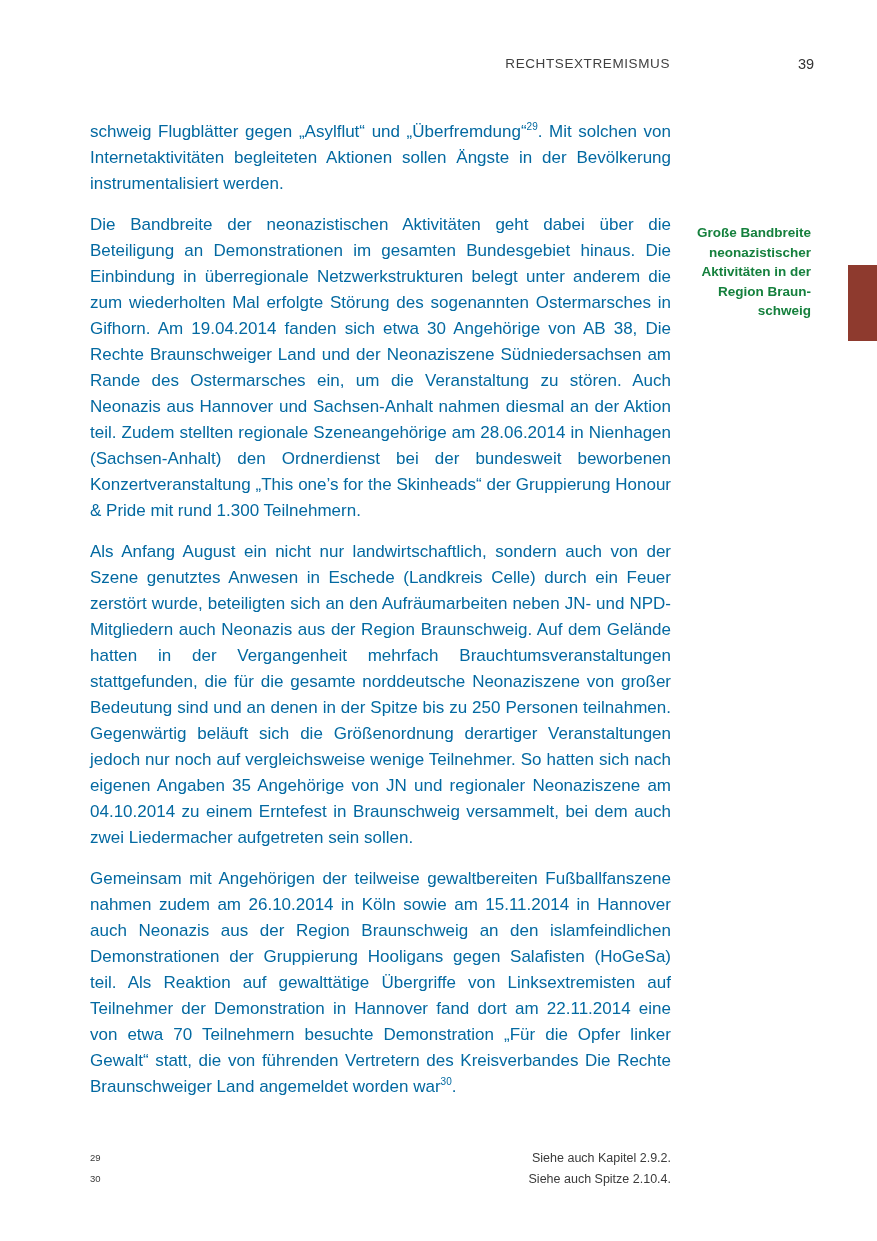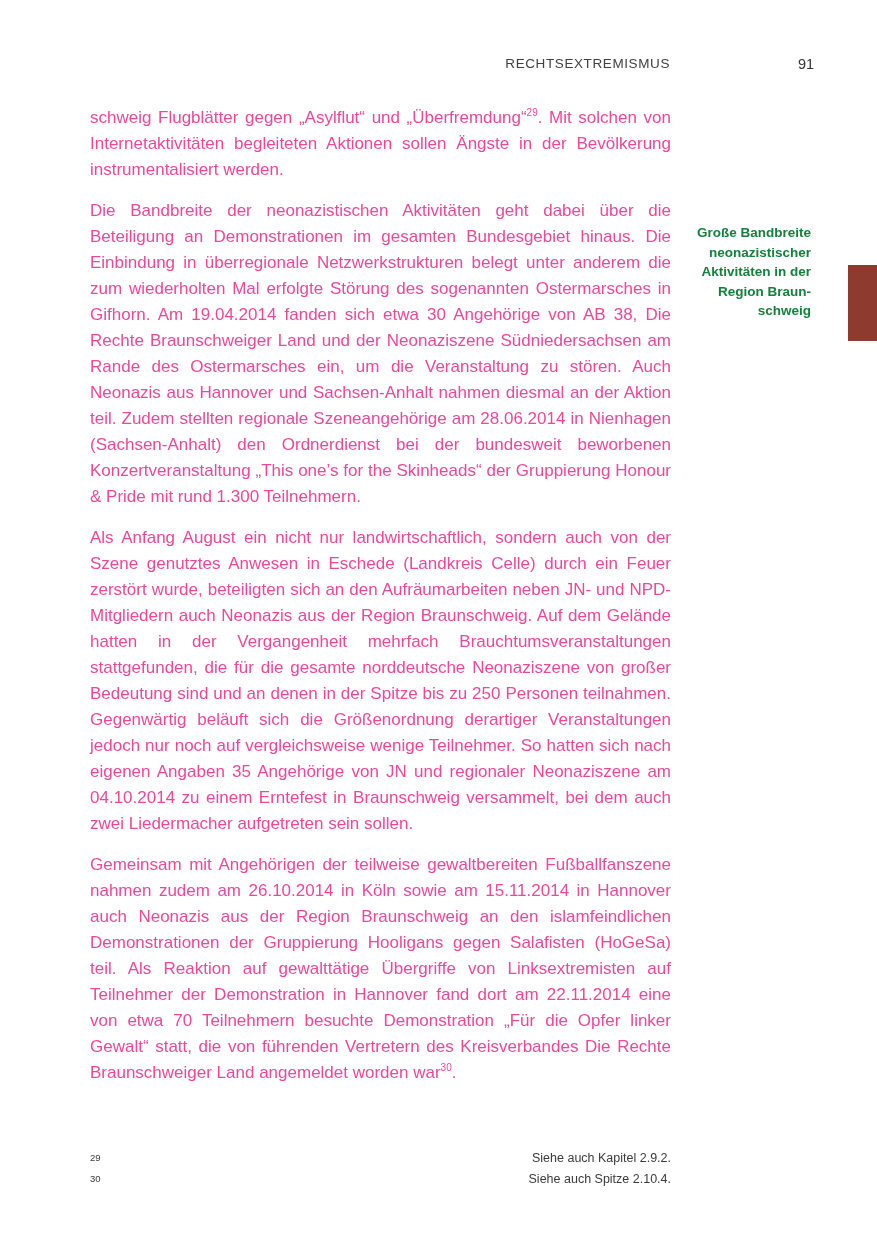--- a/index.html
+++ b/index.html
@@ -34,26 +34,26 @@
   .page-number {
     position: absolute;
     left: 798px;
     top: 0;
     font-size: 14.5px;
     color: #333333;
   }
   .body-column {
     position: absolute;
     left: 90px;
-    top: 105px;
+    top: 119px;
     width: 581px;
     font-size: 17px;
     line-height: 26px;
     text-align: justify;
-    color: #ec4899;
+    color: #0369a1;
   }
   .body-column p {
     margin: 0 0 15px 0;
   }
   .body-column sup {
     font-size: 10px;
     line-height: 0;
     vertical-align: super;
   }
   .margin-note {
@@ -101,21 +101,21 @@
     text-align: right;
   }
 </style>
 </head>
 <body>
 
 <div class="page">
 
   <header class="page-header">
     <span class="running-title">RECHTSEXTREMISMUS</span>
-    <span class="page-number">91</span>
+    <span class="page-number">39</span>
   </header>
 
   <div class="tab-marker"></div>
 
   <aside class="margin-note">Große Bandbreite neonazistischer Aktivitäten in der Region Braun­schweig</aside>
 
   <main class="body-column">
 
     <p><span>schweig Flugblätter gegen „Asylflut“ und „Überfremdung“</span><sup>29</sup><span>. Mit solchen von Internetaktivitäten begleiteten Aktionen sollen Ängste in der Bevölkerung instrumentalisiert werden.</span></p>
 

